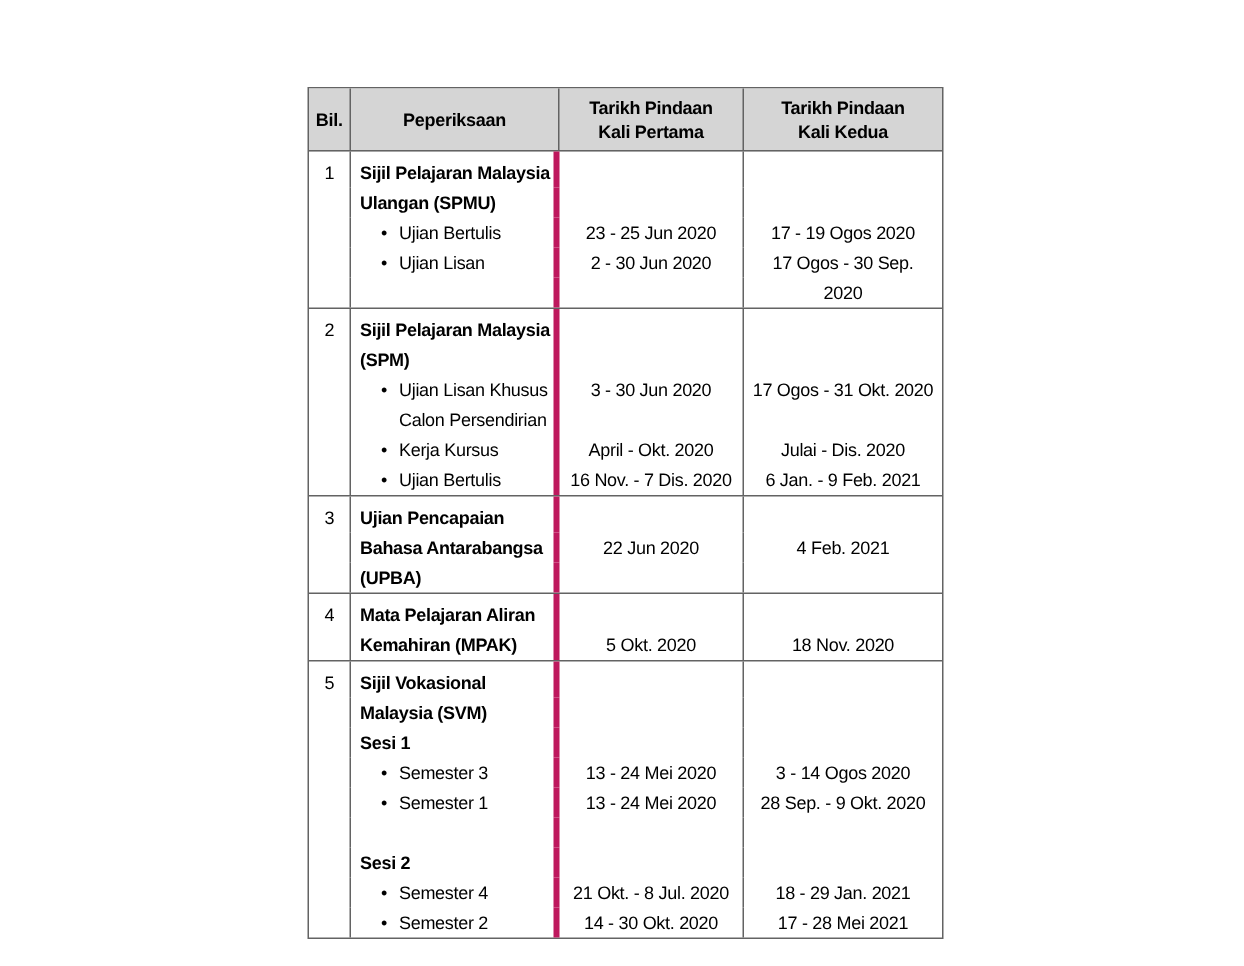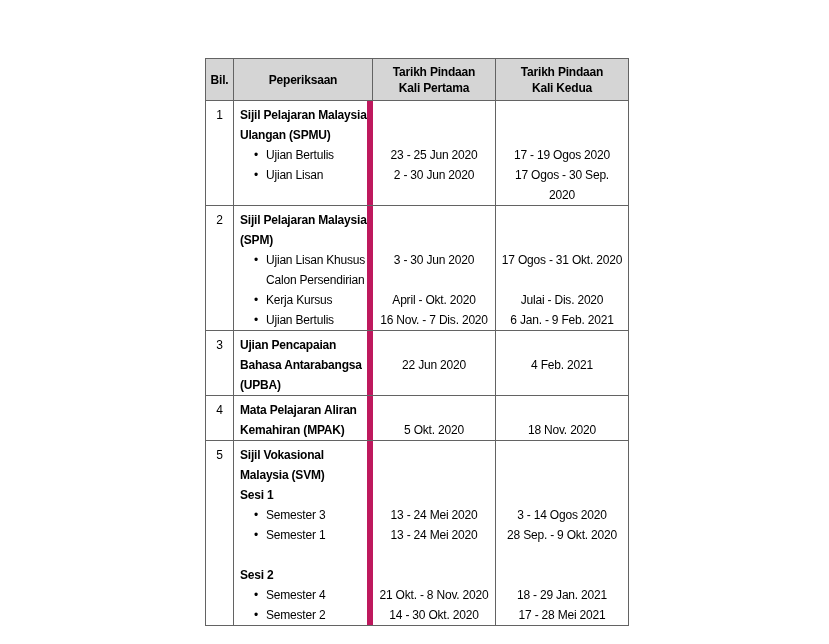--- a/index.html
+++ b/index.html
@@ -25,21 +25,21 @@
   .t-row { border-bottom:1px solid #636363; }
   .t-row:last-child { border-bottom:none; }
   .line { display:grid; grid-template-columns:28px 139px 123px 132px; }
   .line > div {
     height:20px; line-height:20px; box-sizing:border-box;
     overflow:hidden; white-space:nowrap;
   }
   .line.first > div { height:24px; line-height:24px; padding-top:0; }
   .line.first > div { height:24px; line-height:28px; }
   .c-bil { text-align:center; border-right:1px solid #636363; }
-  .c-p   { padding-left:6px; border-right:6px solid #be185d; }
+  .c-p   { padding-left:6px; border-right:4px solid #be185d; }
   .c-d1  { text-align:center; border-right:1px solid #636363; }
   .c-d2  { text-align:center; }
   .bold  { font-weight:bold; }
   .dot   { display:inline-block; width:12px; margin-left:14px; }
   .cont  { display:inline-block; margin-left:26px; }
 </style>
 </head>
 <body>
 
 <div class="page">
@@ -204,21 +204,21 @@
           </div>
           <div class="line">
             <div class="c-bil"></div>
             <div class="c-p"><div class="bold" style="display: inline;">Sesi 2</div></div>
             <div class="c-d1"></div>
             <div class="c-d2"></div>
           </div>
           <div class="line">
             <div class="c-bil"></div>
             <div class="c-p"><div class="dot">•</div><div style="display: inline;">Semester 4</div></div>
-            <div class="c-d1">21 Okt. - 8 Nov. 2020</div>
+            <div class="c-d1">21 Okt. - 8 Jul. 2020</div>
             <div class="c-d2">18 - 29 Jan. 2021</div>
           </div>
           <div class="line">
             <div class="c-bil"></div>
             <div class="c-p"><div class="dot">•</div><div style="display: inline;">Semester 2</div></div>
             <div class="c-d1">14 - 30 Okt. 2020</div>
             <div class="c-d2">17 - 28 Mei 2021</div>
           </div>
         </div>
       </div>

